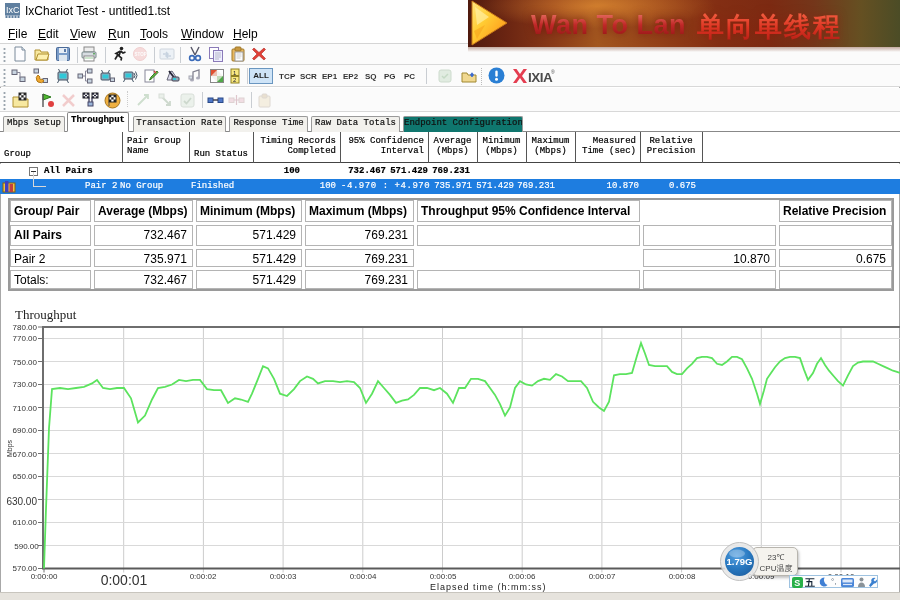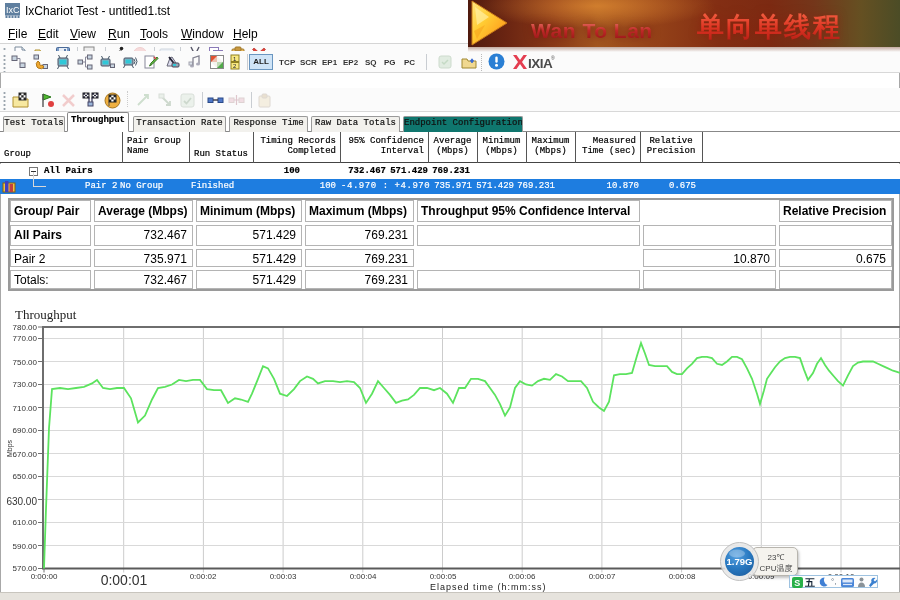--- a/index.html
+++ b/index.html
@@ -98,21 +98,21 @@
       <rect x="2" y="3" width="12" height="12" rx="1" fill="#e8b860" stroke="#a07828"></rect>
       <rect x="5" y="1" width="6" height="4" rx="1" fill="#c89840" stroke="#a07828"></rect>
       <rect x="5" y="6" width="8" height="9" fill="#fff" stroke="#999"></rect>
       <path d="M6.5 8h5M6.5 10h5M6.5 12h4" stroke="#bbb" stroke-width="0.8"></path>
     </svg>
  <svg style="left:251px;top:2px" width="16" height="16" viewBox="0 0 16 16">
       <path d="M3 2 L8 6.5 L13 2 L14.5 3.5 L10 8 L14.5 12.5 L13 14 L8 9.5 L3 14 L1.5 12.5 L6 8 L1.5 3.5 Z" fill="#e04038" stroke="#b02820" stroke-width="0.6"></path>
     </svg>
 </div>
 
-<div class="abs" style="left:0;top:51px;width:900px;height:22px;background:#fbfbfb;border-bottom:1px solid #d8d8d8">
+<div class="abs" style="left:0;top:65px;width:900px;height:22px;background:#fbfbfb;border-bottom:1px solid #d8d8d8">
  <div class="grip" style="height:18px"></div>
  <svg style="left:11px;top:3px" width="16" height="16" viewBox="0 0 16 16">
       <rect x="1" y="2" width="5" height="4.5" fill="#c8d4e0" stroke="#667"></rect>
       <rect x="9" y="9" width="5" height="4.5" fill="#c8d4e0" stroke="#667"></rect>
       <path d="M6 4.5h3v6" stroke="#889" fill="none"></path>
     </svg>
  <svg style="left:33px;top:3px" width="16" height="16" viewBox="0 0 16 16">
       <rect x="1" y="1" width="4.5" height="4" fill="#c8d4e0" stroke="#667"></rect>
       <rect x="10" y="10.5" width="4.5" height="4" fill="#c8d4e0" stroke="#667"></rect>
       <path d="M4 13 Q2 9 5 7 L7 9 Q6 10 7 11 Q8 12 9 11 L11 13 Q9 16 5 14z" fill="#f0a830" stroke="#b07818"></path>
@@ -256,21 +256,21 @@
     </svg>
  <div class="sep1" style="left:251px;top:4px"></div>
  <svg style="left:256px;top:4px" width="17" height="17" viewBox="0 0 17 17" opacity="0.35">
       <rect x="3" y="4" width="11" height="11" rx="1" fill="#e8d8b0" stroke="#a98"></rect>
       <rect x="6" y="2" width="5" height="4" rx="1" fill="#cab080" stroke="#a98"></rect>
     </svg>
 </div>
 
 <div class="abs" style="left:0;top:112px;width:900px;height:20px;background:#fff">
   <div class="abs" style="left:0;top:19px;width:900px;height:1px;background:#888"></div>
-  <div class="abs mono" style="left:3px;top:4px;width:62px;height:16px;background:#f2f1ed;border:1px solid #9a9a9a;border-bottom:none;border-radius:2px 2px 0 0;font-size:9px;text-align:center;line-height:13px;color:#111;white-space:nowrap;overflow:hidden">Test Totals</div>
+  <div class="abs mono" style="left:3px;top:4px;width:62px;height:16px;background:#f2f1ed;border:1px solid #9a9a9a;border-bottom:none;border-radius:2px 2px 0 0;font-size:9px;text-align:center;line-height:13px;color:#111;white-space:nowrap;overflow:hidden">Mbps Setup</div>
   <div class="abs mono" style="left:67px;top:0px;width:62px;height:20px;background:#ffffff;border:1px solid #888;border-bottom:1px solid #fff;border-radius:2px 2px 0 0;font-size:9px;font-weight:bold;text-align:center;line-height:15px;color:#000;z-index:3;white-space:nowrap">Throughput</div>
   <div class="abs mono" style="left:133px;top:4px;width:93px;height:16px;background:#f2f1ed;border:1px solid #9a9a9a;border-bottom:none;border-radius:2px 2px 0 0;font-size:9px;text-align:center;line-height:13px;color:#111;white-space:nowrap;overflow:hidden">Transaction Rate</div>
   <div class="abs mono" style="left:229px;top:4px;width:79px;height:16px;background:#f2f1ed;border:1px solid #9a9a9a;border-bottom:none;border-radius:2px 2px 0 0;font-size:9px;text-align:center;line-height:13px;color:#111;white-space:nowrap;overflow:hidden">Response Time</div>
   <div class="abs mono" style="left:311px;top:4px;width:89px;height:16px;background:#f2f1ed;border:1px solid #9a9a9a;border-bottom:none;border-radius:2px 2px 0 0;font-size:9px;text-align:center;line-height:13px;color:#111;white-space:nowrap;overflow:hidden">Raw Data Totals</div>
   <div class="abs mono" style="left:403px;top:4px;width:120px;height:16px;background:#0f766e;border:1px solid #9a9a9a;border-bottom:none;border-radius:2px 2px 0 0;font-size:9px;text-align:center;line-height:13px;color:#111;white-space:nowrap;overflow:hidden">Endpoint Configuration</div>
 </div>
 
 <div class="abs mono" style="left:0;top:132px;width:900px;height:31px;background:#fff;border-bottom:1px solid #444;font-size:9px;color:#000">
   <div class="abs" style="left:122px;top:0;width:1px;height:31px;background:#555"></div>
   <div class="abs" style="left:189px;top:0;width:1px;height:31px;background:#555"></div>
@@ -397,21 +397,21 @@
 <div class="abs" style="left:0px;top:323px;width:37px;text-align:right;font-size:8px;color:#333">780.00</div>
 <div class="abs" style="left:0px;top:334px;width:37px;text-align:right;font-size:8px;color:#333">770.00</div>
 <div class="abs" style="left:0px;top:358px;width:37px;text-align:right;font-size:8px;color:#333">750.00</div>
 <div class="abs" style="left:0px;top:380px;width:37px;text-align:right;font-size:8px;color:#333">730.00</div>
 <div class="abs" style="left:0px;top:404px;width:37px;text-align:right;font-size:8px;color:#333">710.00</div>
 <div class="abs" style="left:0px;top:426px;width:37px;text-align:right;font-size:8px;color:#333">690.00</div>
 <div class="abs" style="left:0px;top:450px;width:37px;text-align:right;font-size:8px;color:#333">670.00</div>
 <div class="abs" style="left:0px;top:472px;width:37px;text-align:right;font-size:8px;color:#333">650.00</div>
 <div class="abs" style="left:0px;top:496px;width:37px;text-align:right;font-size:10px;color:#333">630.00</div>
 <div class="abs" style="left:0px;top:518px;width:37px;text-align:right;font-size:8px;color:#333">610.00</div>
-<div class="abs" style="left:0px;top:542px;width:37px;text-align:right;font-size:8px;color:#333">590.00</div>
+<div class="abs" style="left:8px;top:542px;width:37px;text-align:center;font-size:8px;color:#333">590.00</div>
 <div class="abs" style="left:0px;top:564px;width:37px;text-align:right;font-size:8px;color:#333">570.00</div>
 <div class="abs" style="left:6px;top:457px;font-size:7px;color:#333;transform:rotate(-90deg);transform-origin:left top;">Mbps</div>
 <div class="abs" style="left:19px;top:572px;width:50px;text-align:center;font-size:8px;color:#333">0:00:00</div>
 <div class="abs" style="left:99px;top:572px;width:50px;text-align:center;font-size:14px;color:#333">0:00:01</div>
 <div class="abs" style="left:178px;top:572px;width:50px;text-align:center;font-size:8px;color:#333">0:00:02</div>
 <div class="abs" style="left:258px;top:572px;width:50px;text-align:center;font-size:8px;color:#333">0:00:03</div>
 <div class="abs" style="left:338px;top:572px;width:50px;text-align:center;font-size:8px;color:#333">0:00:04</div>
 <div class="abs" style="left:418px;top:572px;width:50px;text-align:center;font-size:8px;color:#333">0:00:05</div>
 <div class="abs" style="left:497px;top:572px;width:50px;text-align:center;font-size:8px;color:#333">0:00:06</div>
 <div class="abs" style="left:577px;top:572px;width:50px;text-align:center;font-size:8px;color:#333">0:00:07</div>
@@ -429,21 +429,21 @@
       <stop offset="0" stop-color="#ffe680"></stop>
           <stop offset="0.4" stop-color="#ffcc33"></stop>
       <stop offset="0.7" stop-color="#ffaa22"></stop>
           <stop offset="1" stop-color="#f09018"></stop>
     </linearGradient>
       </defs>
     <path d="M1 0 L36 22 L1 44 Z" fill="url(#tri)" stroke="#c87818" stroke-width="1"></path>
     <path d="M4 6 L18 16 L6 24 Z" fill="#fff4b0" opacity="0.6"></path>
     <path d="M3 30 L14 24 L6 38 Z" fill="#f8a820" opacity="0.7"></path>
   </svg>
-  <div class="abs" style="left:63px;top:19px;font-size:21px;font-weight:bold;letter-spacing:0.5px;
+  <div class="abs" style="left:63px;top:10px;font-size:27px;font-weight:bold;letter-spacing:0.5px;
     background:linear-gradient(180deg,#f08070 0%,#c02828 48%,#8a1212 100%);
     -webkit-background-clip:text;background-clip:text;color:transparent;
     filter:drop-shadow(0 0 4px rgba(110,15,8,0.7))">Wan To Lan</div>
   <div class="abs" style="left:229px;top:9px;font-size:27px;font-weight:bold;letter-spacing:2px;
     background:linear-gradient(180deg,#f86848 0%,#dc3422 52%,#ac1812 100%);
     -webkit-background-clip:text;background-clip:text;color:transparent;
     filter:drop-shadow(0 0 4px rgba(140,25,8,0.6))">单向单线程</div>
 </div>
 <div class="abs" style="left:468px;top:47px;width:432px;height:5px;background:linear-gradient(180deg,rgba(140,90,70,0.5),rgba(140,90,70,0))"></div>
 

